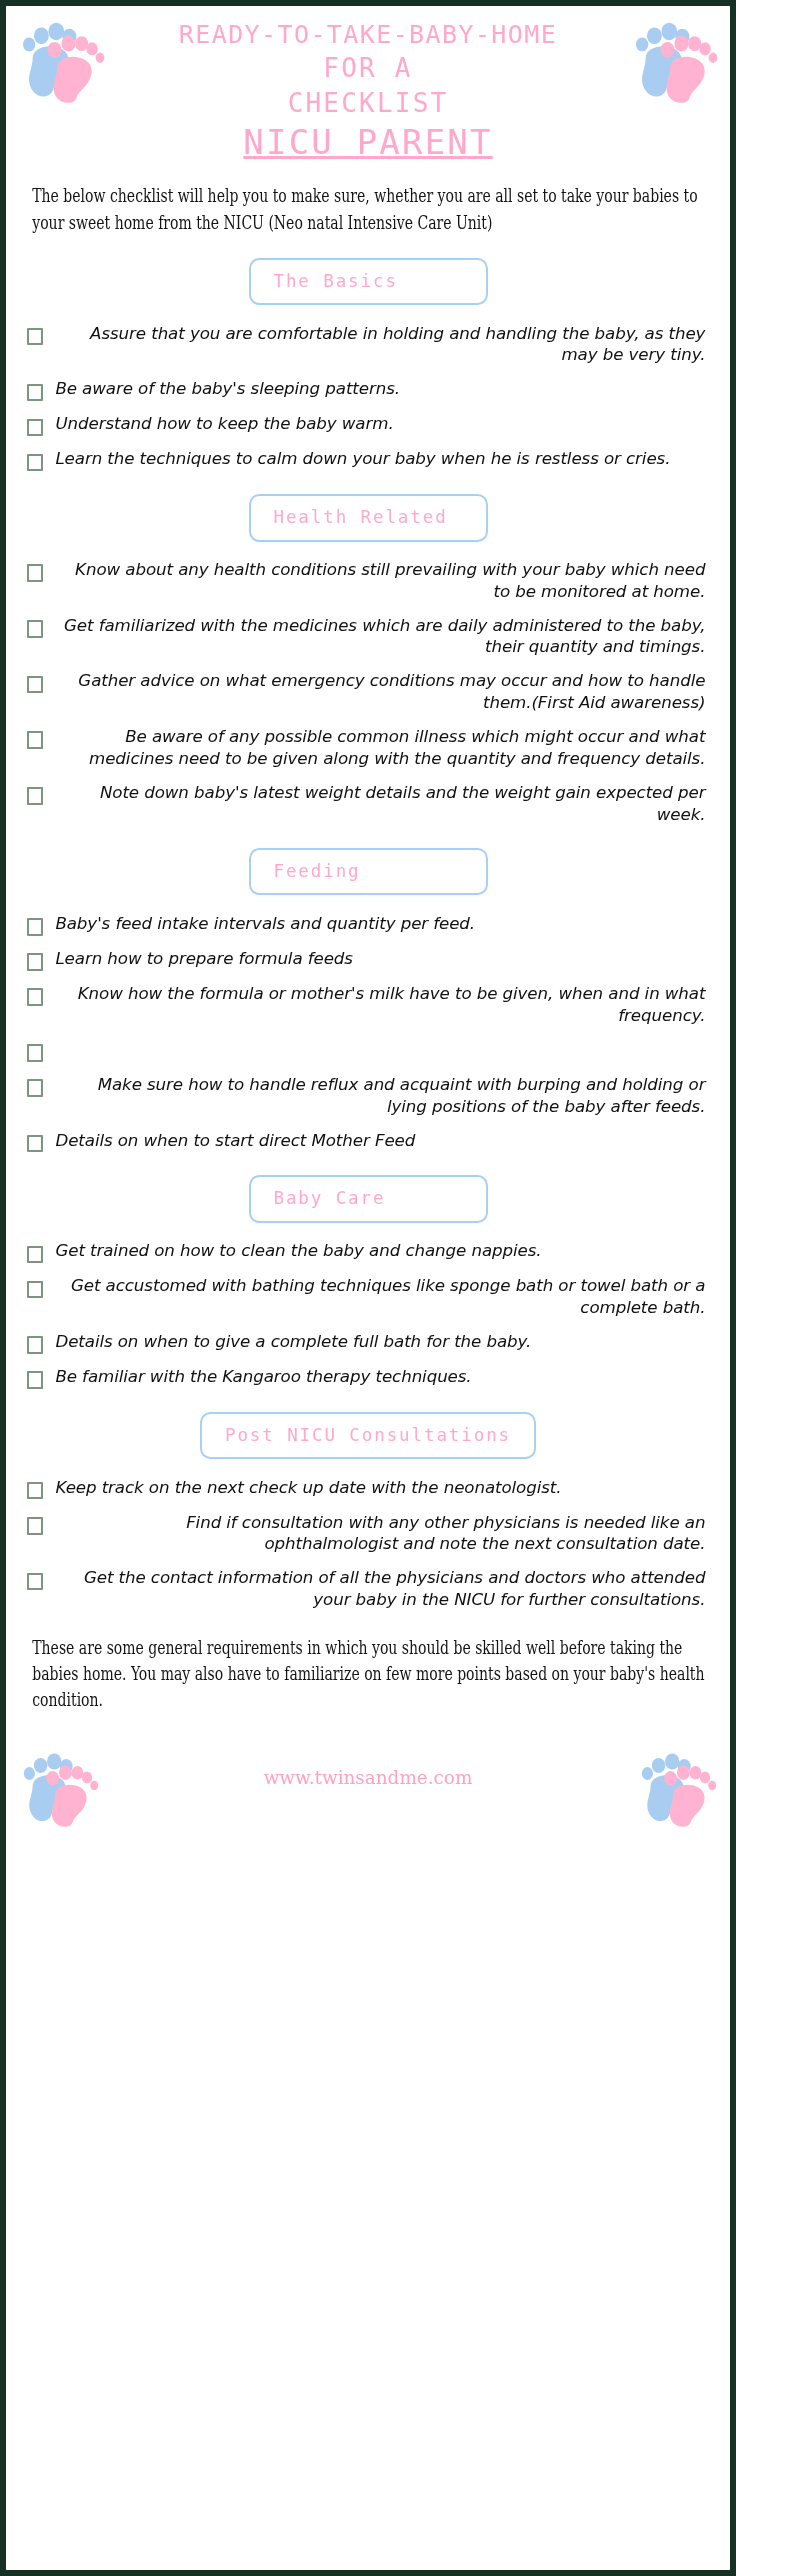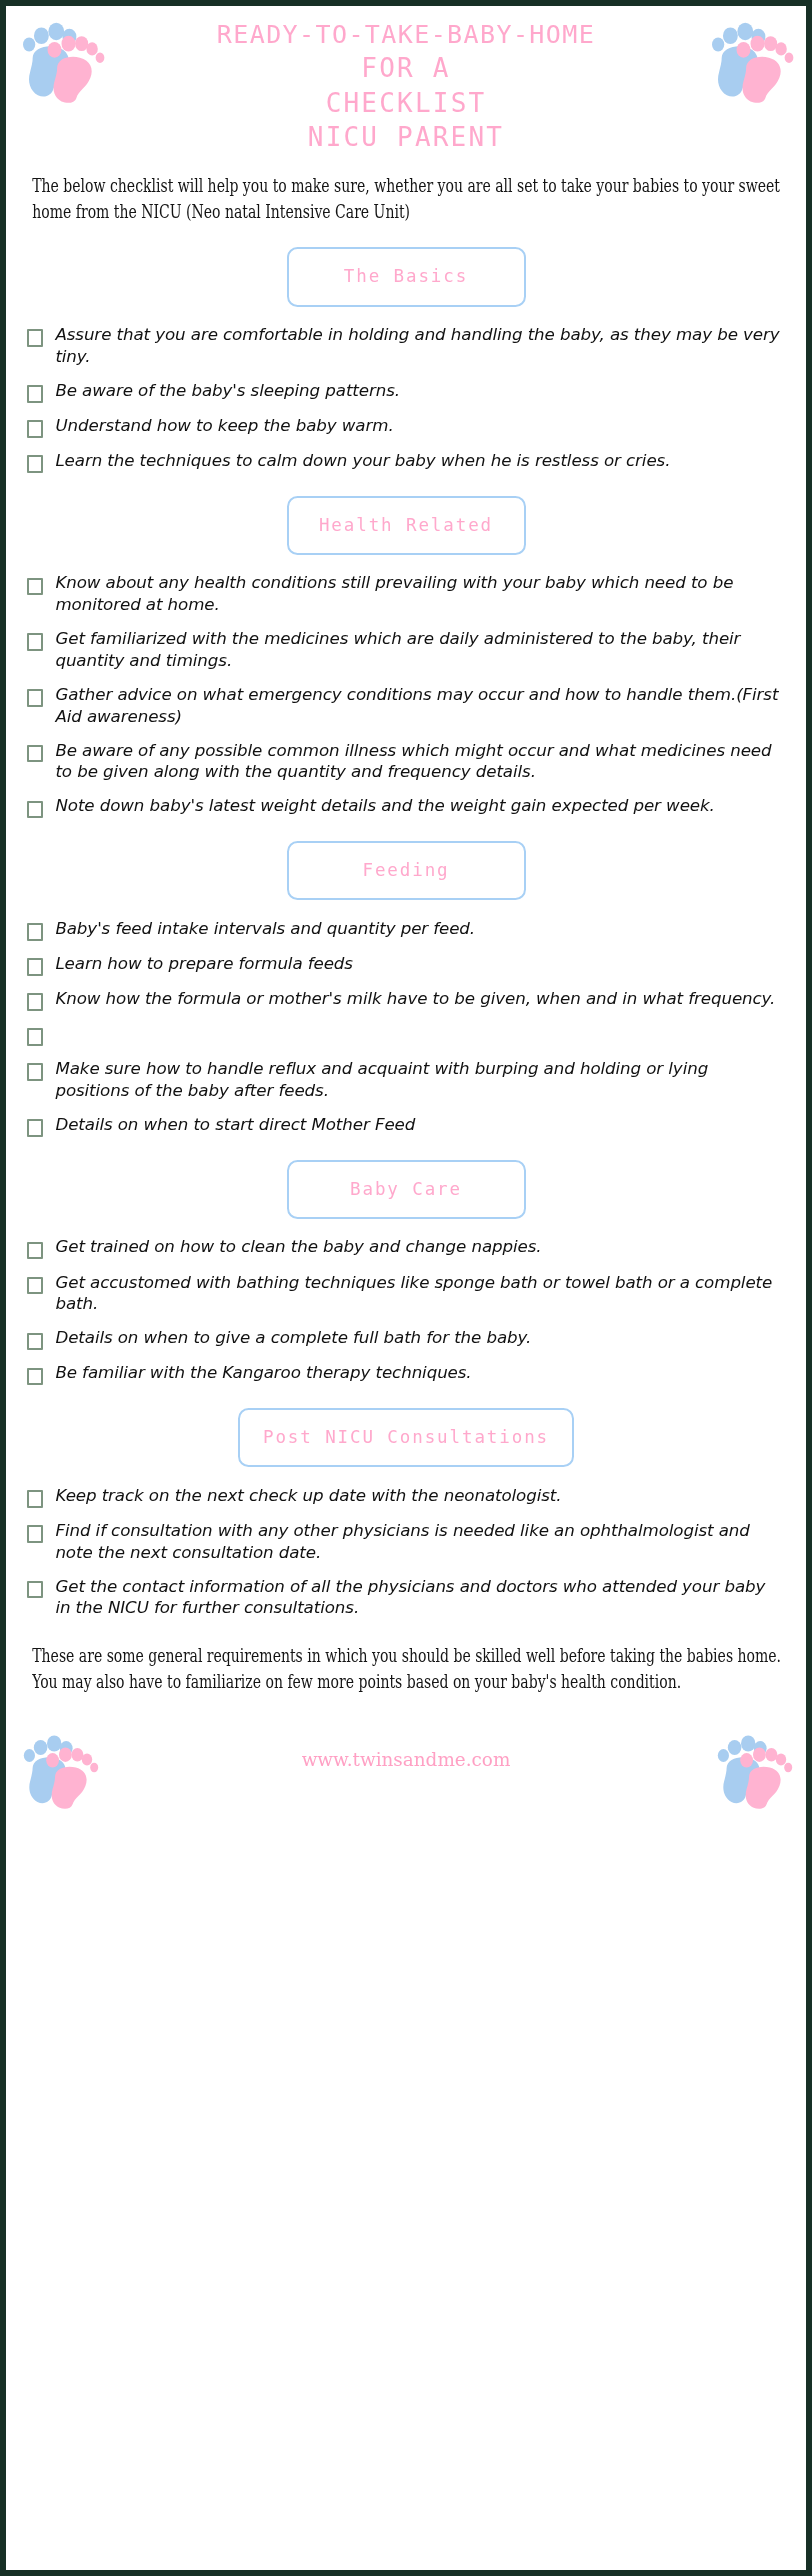--- a/index.html
+++ b/index.html
@@ -9,21 +9,21 @@
   }
 
   body {
     width: 812px;
     min-height: 2576px;
     font-family: "DejaVu Sans", sans-serif;
   }
 
   .page {
     position: relative;
-    width: 812px;
+    width: 736px;
     min-height: 2576px;
     background: #ffffff;
     border: 6.1px solid #173026;
     padding: 0 0 0 0;
     overflow: hidden;
   }
 
   
   .header {
     position: relative;
@@ -49,21 +49,21 @@
     color: #ffa8cc;
     font-size: 26px;
     letter-spacing: 2.2px;
     line-height: 1.32;
     font-weight: 400;
     white-space: nowrap;
   }
   .title-line.l1 { font-size: 25px; letter-spacing: 1.4px; }
   .title-line.l2 { font-size: 26px; }
   .title-line.l3 { font-size: 26px; }
-  .title-line.l4 { font-size: 26px; }
+  .title-line.l4 { font-size: 34px; text-decoration: underline; }
 
   
   .para {
     font-family: "DejaVu Serif", serif;
     font-size: 19px;
     line-height: 1.38;
     color: #141414;
     padding: 0 24.6px 0 32px;
     text-align: left;
     font-stretch: condensed;
@@ -77,40 +77,41 @@
   
   .section-head {
     display: flex;
     justify-content: center;
     margin: 23px 0 17.5px 0;
   }
   .section-pill {
     border: 2.2px solid #a8d0f5;
     border-radius: 10.5px;
     min-width: 239px;
-    padding: 18px 23px;
-    text-align: center;
+    padding: 12px 23px;
+    text-align: left;
     background: #ffffff;
   }
   .section-pill-label {
     font-family: "DejaVu Sans Mono", monospace;
     color: #ffa8cc;
     font-size: 17.5px;
     letter-spacing: 1.9px;
     line-height: 1.1;
     white-space: nowrap;
   }
 
   
   .items { padding: 0 19.3px 0 12.3px; }
 
   .item {
     display: flex;
     align-items: flex-start;
     margin-bottom: 12.3px;
+    text-align: right;
   }
 
   .checkbox {
     flex: 0 0 auto;
     width: 16px;
     height: 17.5px;
     border: 2.2px solid #7d9480;
     border-radius: 0.9px;
     margin: 5.3px 12.3px 0 8.8px;
     background: #ffffff;

